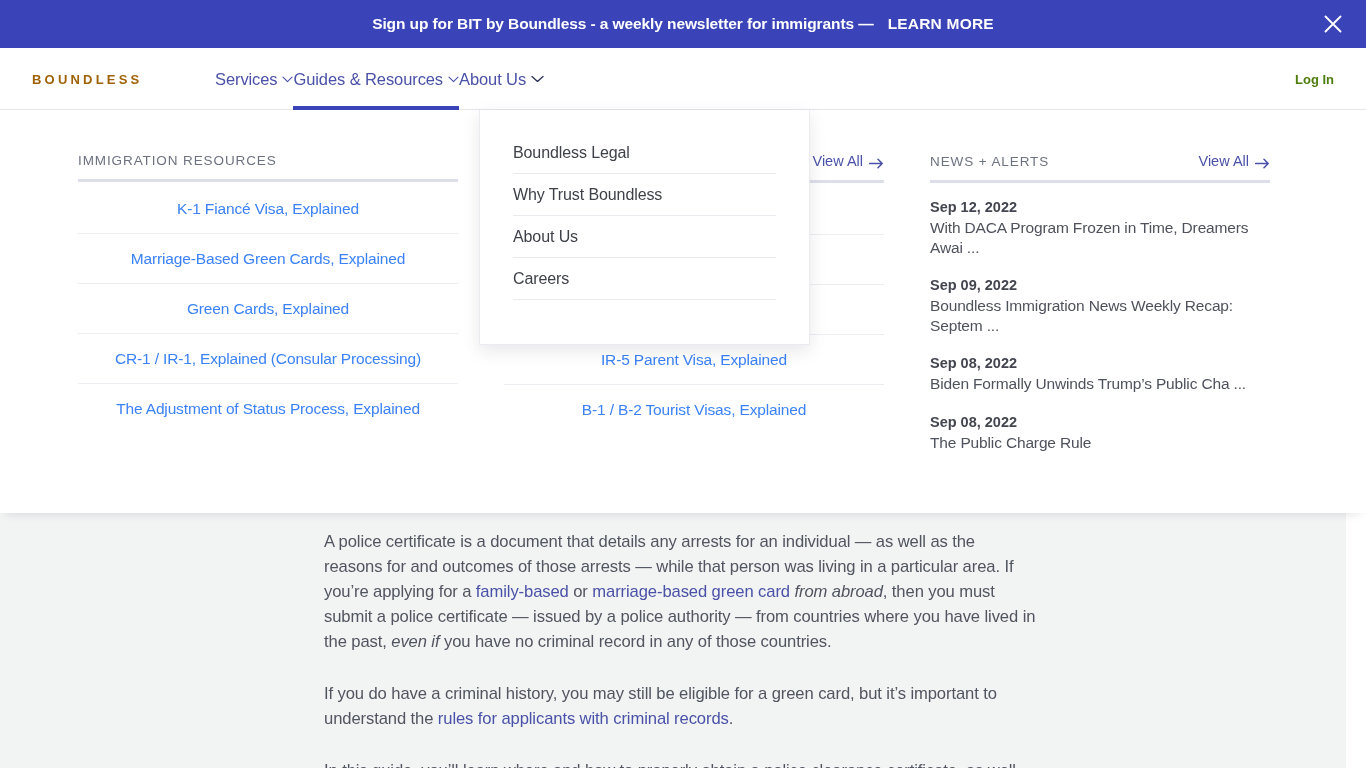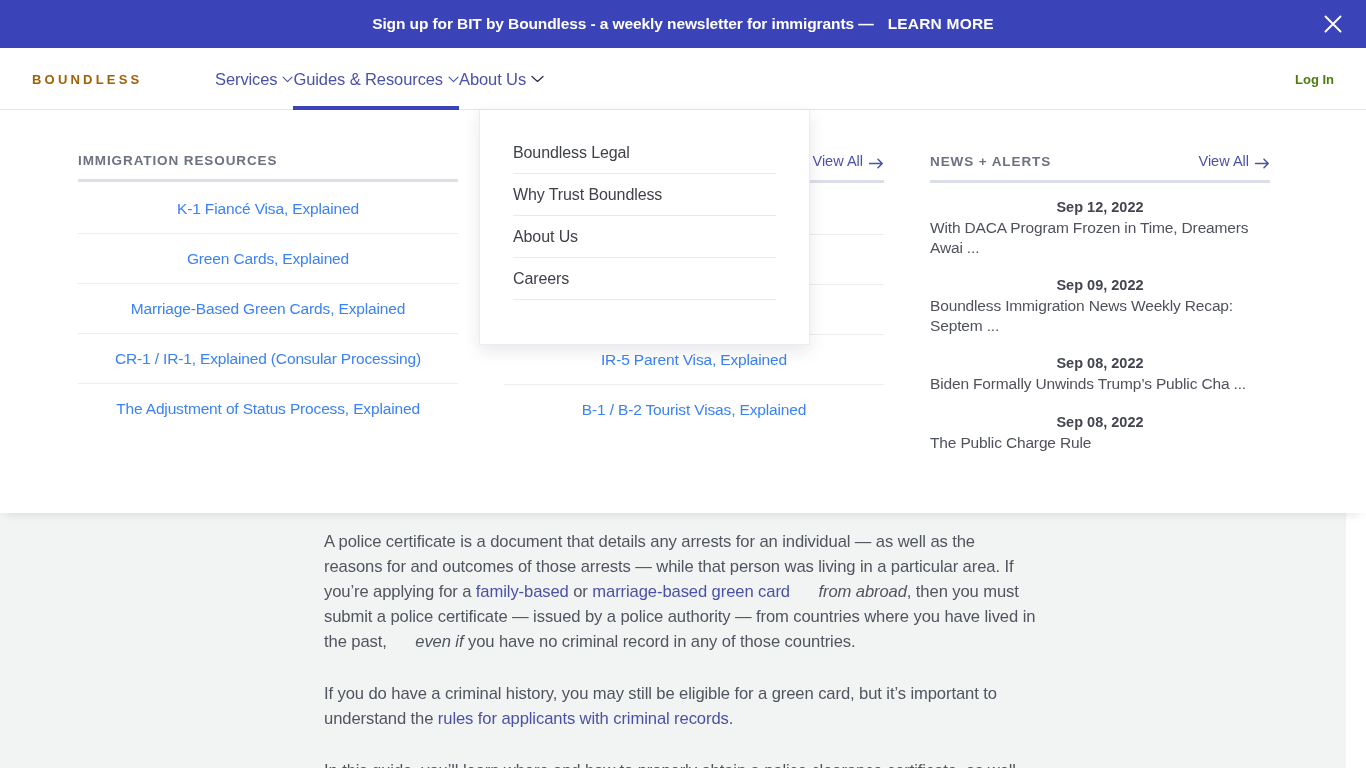--- a/index.html
+++ b/index.html
@@ -137,21 +137,21 @@
 
   .mm-head {
     display: flex;
     align-items: baseline;
     justify-content: space-between;
     padding-bottom: 11px;
   }
   .mm-title {
     color: #6d7280;
     font-size: 13.5px;
-    font-weight: 700;
+    font-weight: 400;
     letter-spacing: 0.9px;
     white-space: nowrap;
   }
   .mm-viewall {
     color: #4A51A8;
     font-size: 14.5px;
     cursor: pointer;
     white-space: nowrap;
     display: inline-flex;
     align-items: flex-end;
@@ -174,21 +174,20 @@
     text-align: center;
   }
   .mm-link:last-child { border-bottom: none; }
 
   .news-item { padding: 14px 0 6px 0; }
   .news-date {
     color: #43454f;
     font-size: 14.5px;
     font-weight: 700;
     margin-bottom: 3px;
-    text-align: center;
   }
   .news-headline {
     color: #4f525c;
     font-size: 15.5px;
     line-height: 1.26;
     letter-spacing: -0.15px;
     cursor: pointer;
   }
 
   
@@ -232,21 +231,21 @@
     color: #51555f;
     font-size: 16.6px;
     line-height: 25px;
     letter-spacing: -0.1px;
   }
   .article a {
     color: #4A51A8;
     text-decoration: none;
     cursor: pointer;
   }
-  .article em { font-style: italic; padding-left: 24px; }
+  .article em { font-style: italic; }
 </style>
 </head>
 <body>
 
 <div id="screen">
 
   <div class="page-body">
     <div class="article">
       <p><span>A police certificate is a document that details any arrests for an individual — as well as the reasons for and outcomes of those arrests — while that person was living in a particular area. If you’re applying for a </span><a>family-based</a><span> or </span><a>marriage-based green card</a><em> from abroad</em><span>, then you must submit a police certificate — issued by a police authority — from countries where you have lived in the past, </span><em>even if</em><span> you have no criminal record in any of those countries.</span></p>
       <p><span>If you do have a criminal history, you may still be eligible for a green card, but it’s important to understand the </span><a>rules for applicants with criminal records</a><span>.</span></p>
@@ -256,22 +255,22 @@
 
   <div class="megamenu">
     <div class="mm-cols">
 
       <div class="mm-col wide">
         <div class="mm-head">
           <span class="mm-title">IMMIGRATION RESOURCES</span>
         </div>
         <div class="mm-rule"></div>
         <a class="mm-link">K-1 Fiancé Visa, Explained</a>
+        <a class="mm-link">Marriage-Based Green Cards, Explained</a>
         <a class="mm-link">Green Cards, Explained</a>
-        <a class="mm-link">Marriage-Based Green Cards, Explained</a>
         <a class="mm-link">CR-1 / IR-1, Explained (Consular Processing)</a>
         <a class="mm-link">The Adjustment of Status Process, Explained</a>
       </div>
 
       <div class="mm-col wide">
         <div class="mm-head">
           <span class="mm-title"></span>
           <span class="mm-viewall">
               <span>View All</span>
               <svg width="15" height="11" viewBox="0 0 15 11">

